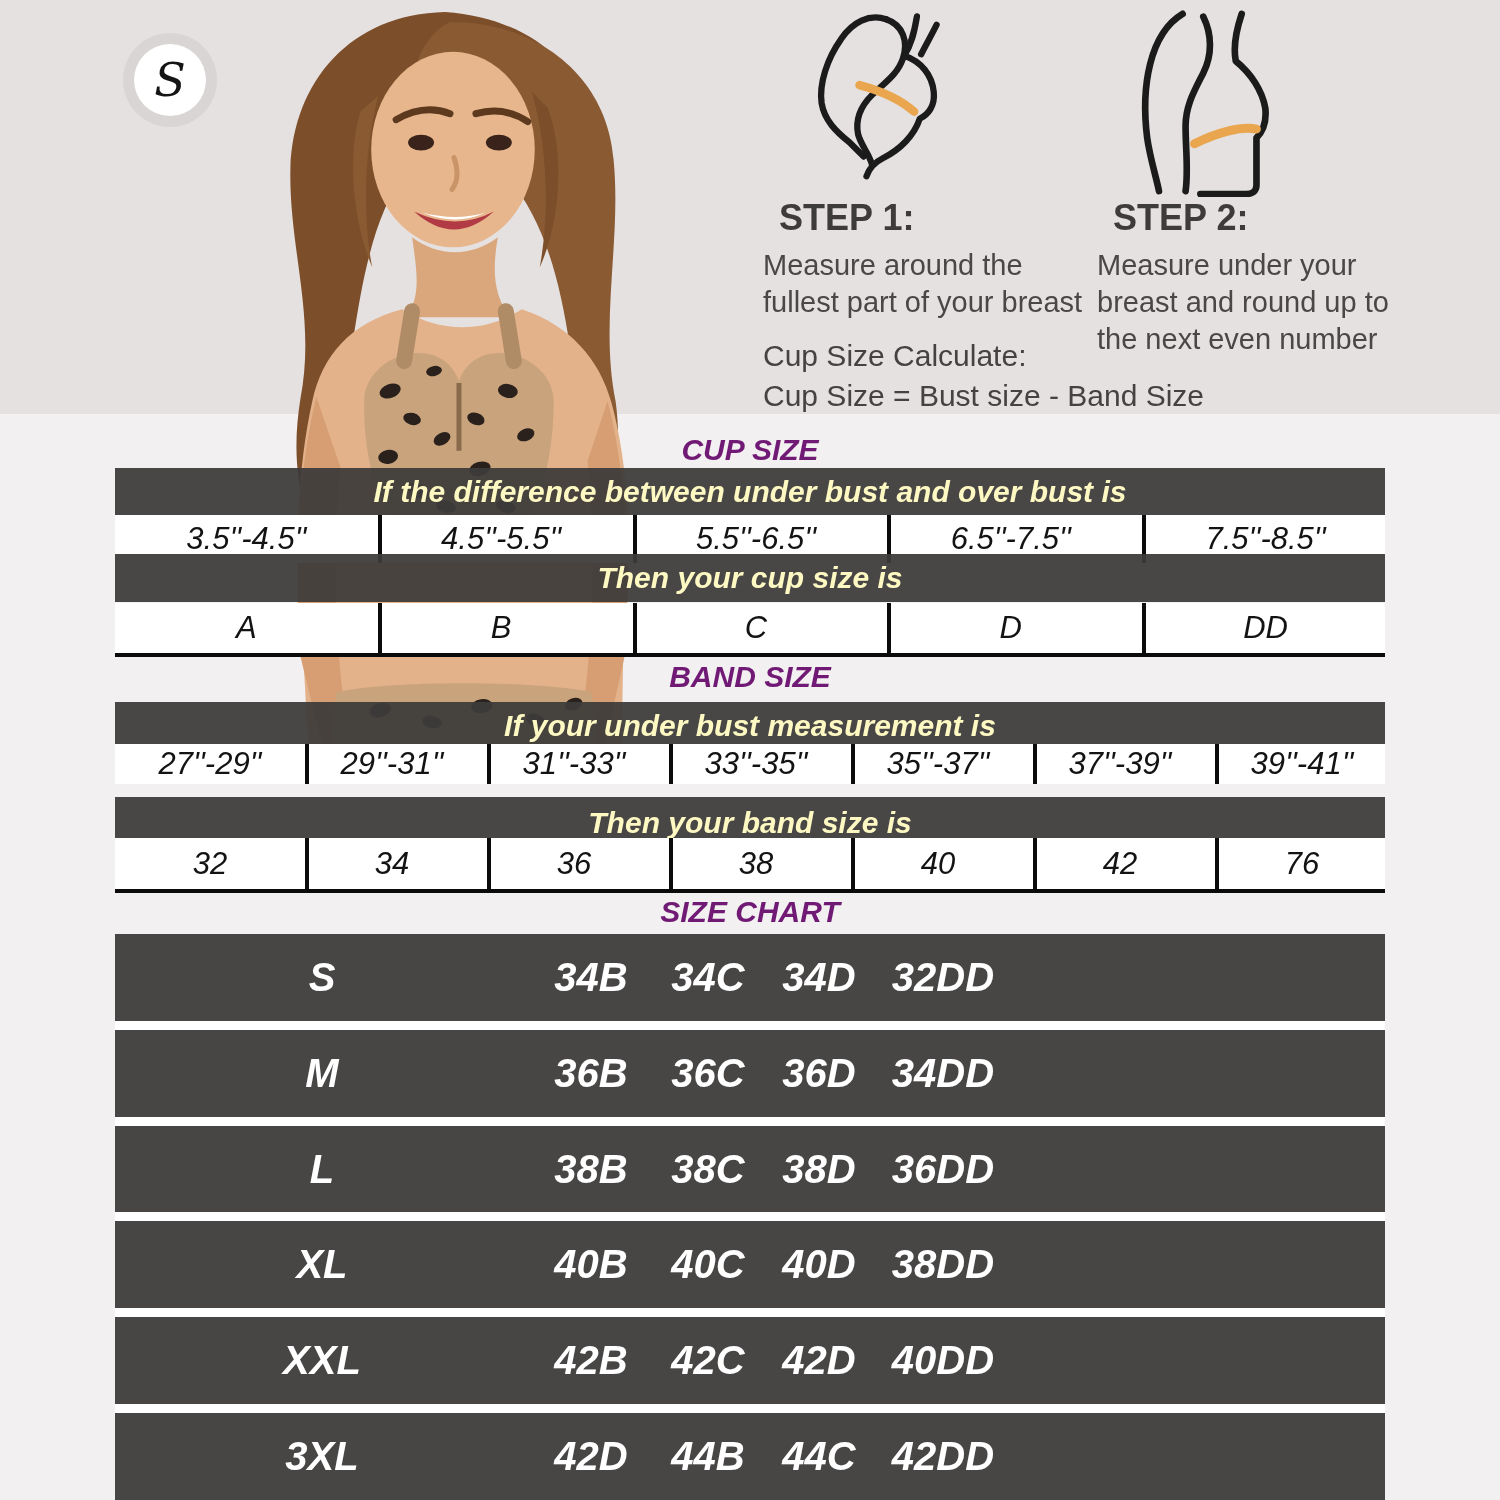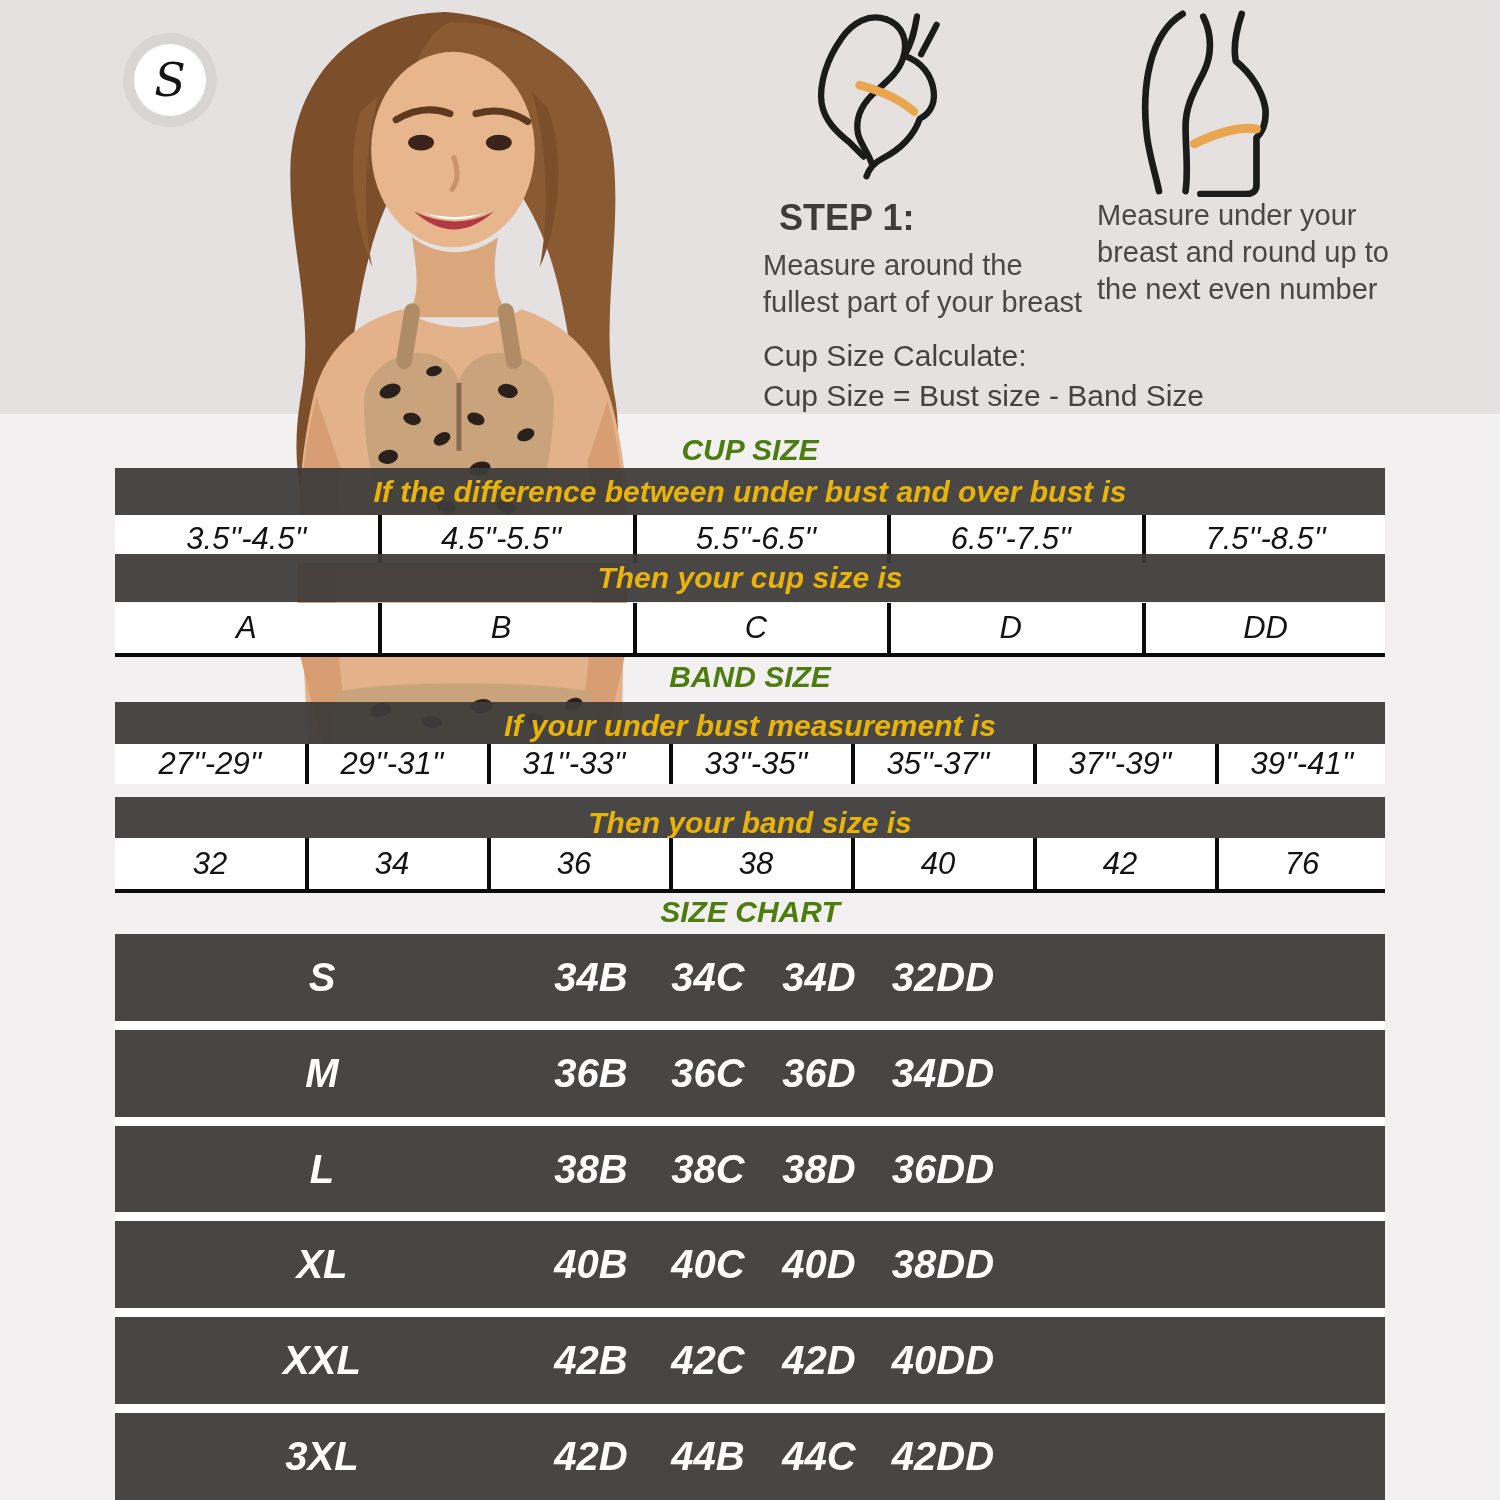--- a/index.html
+++ b/index.html
@@ -19,23 +19,23 @@
   .diag path{fill:none;stroke:#1b1b1b;stroke-width:4.5;stroke-linecap:round;stroke-linejoin:round;}
   .diag path.tape{stroke:#e9a64e;stroke-width:6;}
   
   .step{position:absolute;z-index:2;color:#4a4846;}
   .step-title{font-size:36px;font-weight:600;color:#3e3c3a;margin:0 0 8px 16px;}
   .step-line{font-size:29px;line-height:37px;}
   .cupcalc{position:absolute;left:763px;top:336px;z-index:2;}
   .cupcalc div{font-size:30px;color:#454341;line-height:40px;}
   
   .sec-label{position:absolute;left:0;width:1500px;text-align:center;font-style:italic;
-        font-weight:600;font-size:30px;color:#4d7c0f;z-index:3;}
-  
-  .bar{position:absolute;left:115px;width:1270px;background:rgba(62,60,58,.94);color:#eab308;
+        font-weight:600;font-size:30px;color:#701a75;z-index:3;}
+  
+  .bar{position:absolute;left:115px;width:1270px;background:rgba(62,60,58,.94);color:#fef9c3;
         display:flex;align-items:center;justify-content:center;font-style:italic;
         font-weight:600;font-size:30px;z-index:3;}
   .cells{position:absolute;left:115px;width:1270px;background:#fff;display:flex;z-index:3;box-sizing:border-box;}
   .cells > div{flex:1;display:flex;align-items:center;justify-content:center;
         font-style:italic;font-size:31px;color:#131313;border-left:4px solid #0b0b0b;margin-left:12px;}
   .cells > div:first-child{border-left:none;}
   .cells.closed{border-bottom:4px solid #0b0b0b;}
   
   .sc{position:absolute;left:115px;top:934px;width:1270px;height:566px;background:#fff;
         display:flex;flex-direction:column;gap:9px;z-index:3;}
@@ -126,20 +126,21 @@
     <path class="tape" d="M46 94 C62 86 78 82 88 84"></path>
   </svg>
 
   <div class="step" style="left:763px;top:197px">
     <div class="step-title">STEP 1:</div>
     <div class="step-line">Measure around the</div>
     <div class="step-line">fullest part of your breast</div>
   </div>
 
   <div class="step" style="left:1097px;top:197px">
+    <div class="step-title">STEP 2:</div>
     <div class="step-line">Measure under your</div>
     <div class="step-line">breast and round up to</div>
     <div class="step-line">the next even number</div>
   </div>
 
   <div class="cupcalc">
     <div>Cup Size Calculate:</div>
     <div>Cup Size = Bust size - Band Size</div>
   </div>
 

